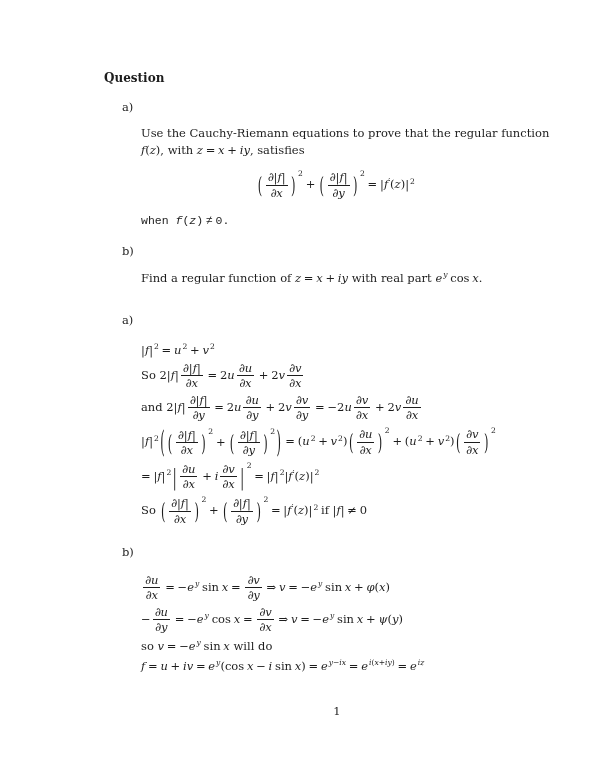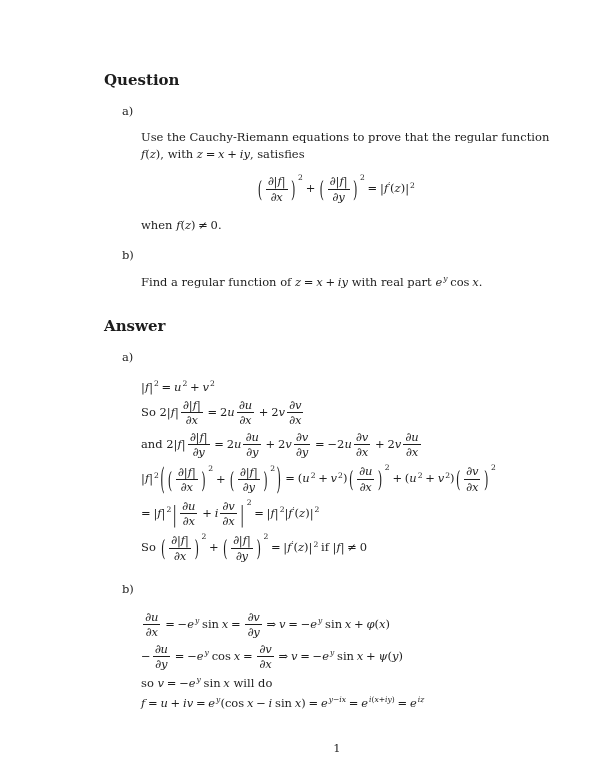--- a/index.html
+++ b/index.html
@@ -7,27 +7,27 @@
     position:relative;
     width:600px;height:776px;
     box-sizing:border-box;
     background:#ffffff;
     color:#1d1d1d;
     padding:71px 30px 0 104px;
     overflow:hidden;
     font-family:"DejaVu Serif","Liberation Serif",serif;
     font-size:11.5px;
   }
-  .heading{font-weight:bold;font-size:15px;margin:0;}
+  .heading{font-weight:bold;font-size:12px;margin:0;}
   .item{display:flex;margin:15px 0 0 18px;}
   .ilabel{flex:none;width:19px;}
   .icontent{flex:1;min-width:0;margin-top:25px;}
   .tline{line-height:1.45;white-space:nowrap;}
   .displayed{text-align:center;margin:11px 40px 13px 0;white-space:nowrap;}
-  .when{margin-top:10px;}
+  .when{margin-top:10px;font-family:Liberation Mono, monospace;}
   .answer-sec{margin-top:26px;}
   .mline{margin:4px 0;white-space:nowrap;line-height:1.4;}
   .pageno{margin-top:26px;text-align:center;font-size:11.5px;}
 
   
   .mrow{white-space:nowrap;}
   .it{font-style:italic;}
   .mch{font-style:normal;}
   .mprime{font-size:0.75em;vertical-align:0.4em;}
   .mtext{font-style:normal;white-space:pre;}
@@ -68,21 +68,20 @@
 
     <div class="item">
       <span class="ilabel">b)</span>
       <div class="icontent">
         <div class="tline"><span class="mrow"><span class="mtext">Find a regular function of </span><span class="it">z</span><span class="msp"></span><span class="mch">=</span><span class="msp"></span><span class="it">x</span><span class="msp"></span><span class="mch">+</span><span class="msp"></span><span class="it">i</span><span class="it">y</span><span class="mtext"> with real part </span><span class="it">e</span><span class="msup"><span class="mrow"><span class="it">y</span></span></span><span class="msp"></span><span class="mtext">cos</span><span class="msp"></span><span class="it">x</span><span class="mtext">.</span></span></div>
       </div>
     </div>
   </section>
 
   <section class="answer-sec">
-    <h2 class="heading">Answer</h2>
 
     <div class="item">
       <span class="ilabel">a)</span>
       <div class="icontent">
           <div class="mline"><span class="mrow"><span class="mch">|</span><span class="it">f</span><span class="mch">|</span><span class="msup"><span class="mrow"><span class="mch">2</span></span></span><span class="msp"></span><span class="mch">=</span><span class="msp"></span><span class="it">u</span><span class="msup"><span class="mrow"><span class="mch">2</span></span></span><span class="msp"></span><span class="mch">+</span><span class="msp"></span><span class="it">v</span><span class="msup"><span class="mrow"><span class="mch">2</span></span></span></span></div>
           <div class="mline"><span class="mrow"><span class="mtext">So </span><span class="mch">2</span><span class="mch">|</span><span class="it">f</span><span class="mch">|</span><span class="mfrac"><span class="fnum"><span class="mrow"><span class="it">∂</span><span class="mch">|</span><span class="it">f</span><span class="mch">|</span></span></span><span class="fden"><span class="mrow"><span class="it">∂</span><span class="it">x</span></span></span></span><span class="msp"></span><span class="mch">=</span><span class="msp"></span><span class="mch">2</span><span class="it">u</span><span class="mfrac"><span class="fnum"><span class="mrow"><span class="it">∂</span><span class="it">u</span></span></span><span class="fden"><span class="mrow"><span class="it">∂</span><span class="it">x</span></span></span></span><span class="msp"></span><span class="mch">+</span><span class="msp"></span><span class="mch">2</span><span class="it">v</span><span class="mfrac"><span class="fnum"><span class="mrow"><span class="it">∂</span><span class="it">v</span></span></span><span class="fden"><span class="mrow"><span class="it">∂</span><span class="it">x</span></span></span></span></span></div>
           <div class="mline"><span class="mrow"><span class="mtext">and </span><span class="mch">2</span><span class="mch">|</span><span class="it">f</span><span class="mch">|</span><span class="mfrac"><span class="fnum"><span class="mrow"><span class="it">∂</span><span class="mch">|</span><span class="it">f</span><span class="mch">|</span></span></span><span class="fden"><span class="mrow"><span class="it">∂</span><span class="it">y</span></span></span></span><span class="msp"></span><span class="mch">=</span><span class="msp"></span><span class="mch">2</span><span class="it">u</span><span class="mfrac"><span class="fnum"><span class="mrow"><span class="it">∂</span><span class="it">u</span></span></span><span class="fden"><span class="mrow"><span class="it">∂</span><span class="it">y</span></span></span></span><span class="msp"></span><span class="mch">+</span><span class="msp"></span><span class="mch">2</span><span class="it">v</span><span class="mfrac"><span class="fnum"><span class="mrow"><span class="it">∂</span><span class="it">v</span></span></span><span class="fden"><span class="mrow"><span class="it">∂</span><span class="it">y</span></span></span></span><span class="msp"></span><span class="mch">=</span><span class="msp"></span><span class="mch">−</span><span class="mch">2</span><span class="it">u</span><span class="mfrac"><span class="fnum"><span class="mrow"><span class="it">∂</span><span class="it">v</span></span></span><span class="fden"><span class="mrow"><span class="it">∂</span><span class="it">x</span></span></span></span><span class="msp"></span><span class="mch">+</span><span class="msp"></span><span class="mch">2</span><span class="it">v</span><span class="mfrac"><span class="fnum"><span class="mrow"><span class="it">∂</span><span class="it">u</span></span></span><span class="fden"><span class="mrow"><span class="it">∂</span><span class="it">x</span></span></span></span></span></div>
           <div class="mline"><span class="mrow"><span class="mch">|</span><span class="it">f</span><span class="mch">|</span><span class="msup"><span class="mrow"><span class="mch">2</span></span></span><span class="mgroup">
                 <span class="bigd" style="transform: scaleY(2.55);">(</span>
                 <span class="mrow"><span class="mgroup">

